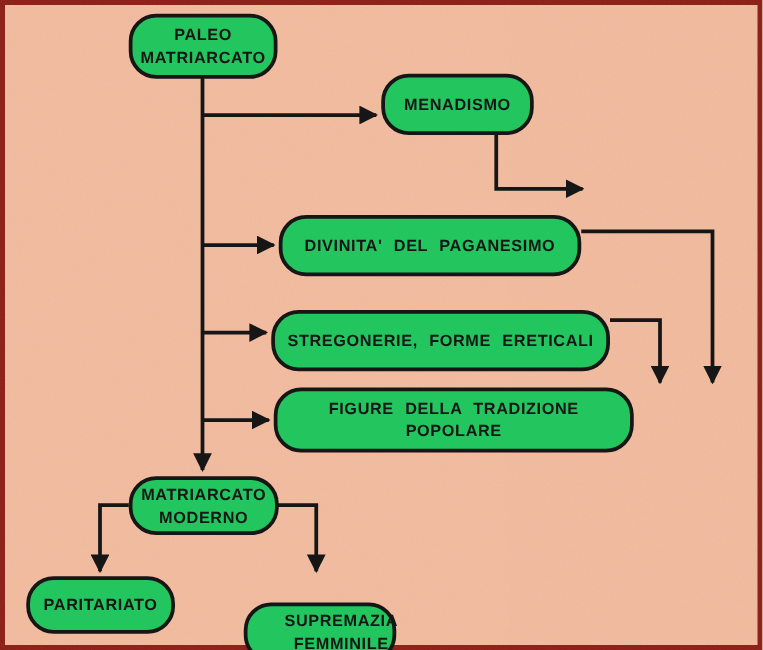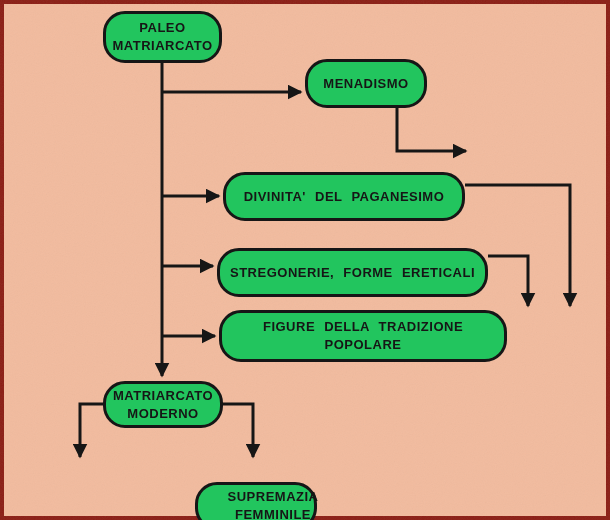--- a/index.html
+++ b/index.html
@@ -103,19 +103,22 @@
 
   <div class="node" id="n-figure">
     <span>FIGURE DELLA TRADIZIONE POPOLARE</span>
   </div>
 
   <div class="node" id="n-matriarcato">
     <span>MATRIARCATO
 MODERNO</span>
   </div>
 
+  <div class="node" id="n-paritariato">
+    <span>PARITARIATO</span>
+  </div>
 
   <div class="node" id="n-supremazia">
     <span>SUPREMAZIA
 FEMMINILE</span>
   </div>
 
 </div>
 
 </body></html>

